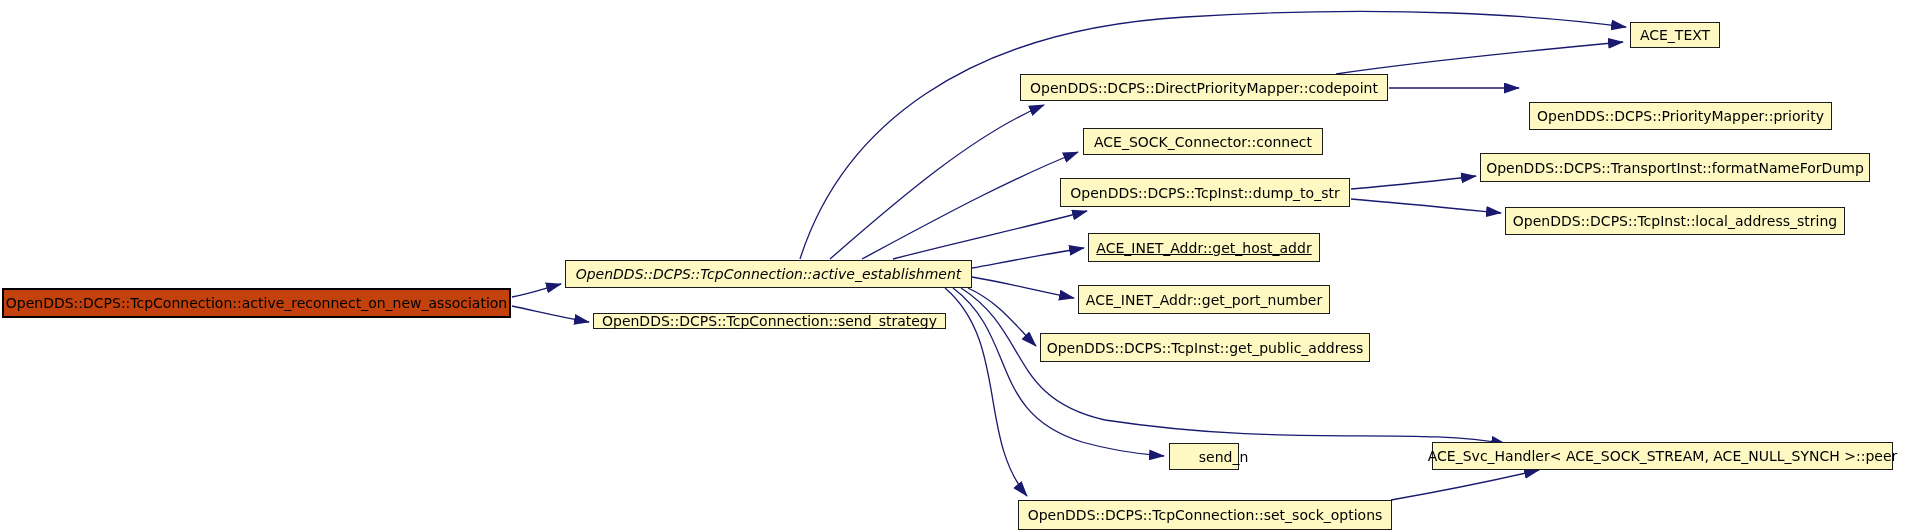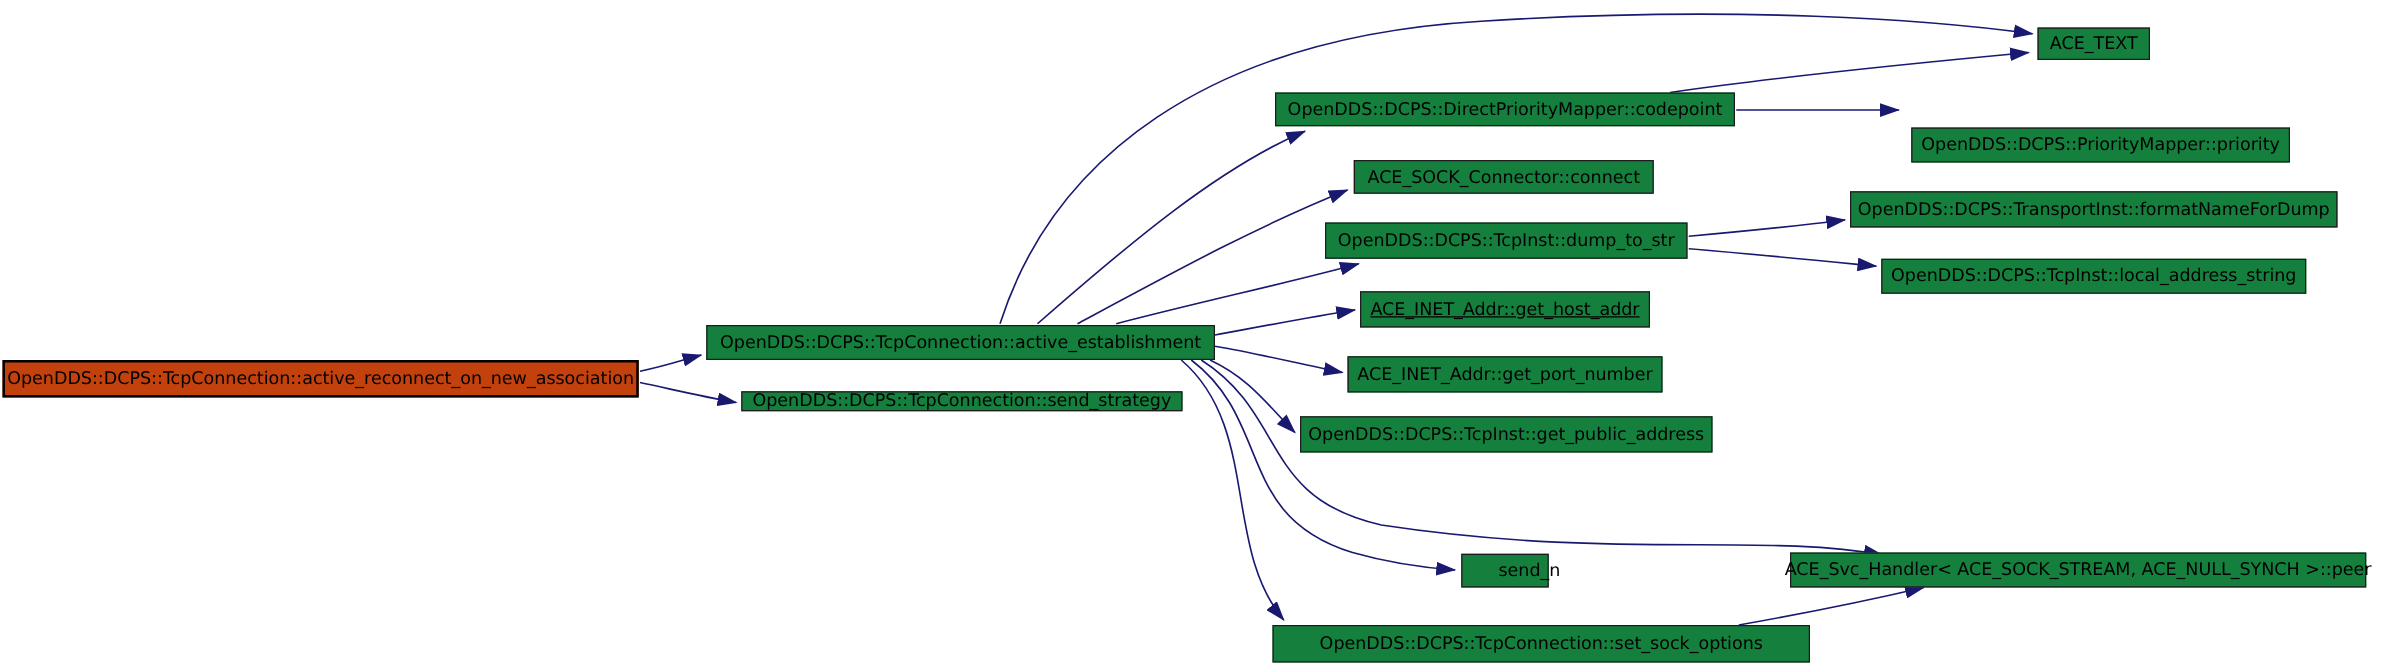--- a/index.html
+++ b/index.html
@@ -1,19 +1,19 @@
 <!DOCTYPE html>
 <html><head>
 <meta charset="utf-8">
 <style>
   html,body{margin:0;padding:0;background:#ffffff;}
   #stage{position:relative;width:1920px;height:531px;background:#ffffff;overflow:hidden;
          font-family:"DejaVu Sans","Liberation Sans",sans-serif;}
   #edges{position:absolute;left:0;top:0;width:1920px;height:531px;}
-  .node{position:absolute;box-sizing:border-box;background:#15803d;border:1.5px solid #1c1c1c;
+  .node{position:absolute;box-sizing:border-box;background:#fef9c3;border:1.5px solid #1c1c1c;
         display:flex;align-items:center;justify-content:center;white-space:nowrap;
         font-size:14px;color:#000000;cursor:pointer;}
   .node.highlight{background:#c2410c;border:2px solid #000000;cursor:default;}
 </style>
 </head>
 <body>
 
 <div id="stage">
   <svg id="edges" width="1920" height="531" viewBox="0 0 1920 531" xmlns="http://www.w3.org/2000/svg">
     <defs>
@@ -36,29 +36,29 @@
         <path d="M 945 288 C 1008 342 978 438 1027 496" fill="none" stroke="#191970" stroke-width="1.3" marker-end="url(#arrow)"></path>
         <path d="M 1336 74 C 1432 60 1548 49 1623 42" fill="none" stroke="#191970" stroke-width="1.3" marker-end="url(#arrow)"></path>
         <path d="M 1389 88 L 1519 88" fill="none" stroke="#191970" stroke-width="1.3" marker-end="url(#arrow)"></path>
         <path d="M 1351 189 C 1396 185 1436 181 1476 176" fill="none" stroke="#191970" stroke-width="1.3" marker-end="url(#arrow)"></path>
         <path d="M 1351 199 C 1400 203 1450 208 1501 213" fill="none" stroke="#191970" stroke-width="1.3" marker-end="url(#arrow)"></path>
         <path d="M 1391 500 C 1442 491 1492 481 1539 470" fill="none" stroke="#191970" stroke-width="1.3" marker-end="url(#arrow)"></path>
       </g>
   </svg>
   <div id="nodes">
       <div class="node highlight" style="left: 2px; top: 288px; width: 509px; height: 30px;">OpenDDS::DCPS::TcpConnection::active_reconnect_on_new_association</div>
-      <div class="node" style="left: 565px; top: 260px; width: 407px; height: 28px;">OpenDDS::DCPS::TcpConnection::active_establishment</div>
+      <div class="node" style="left: 565px; top: 260px; width: 407px; height: 28px; font-style: italic;">OpenDDS::DCPS::TcpConnection::active_establishment</div>
       <div class="node" style="left: 593px; top: 313px; width: 353px; height: 16px;">OpenDDS::DCPS::TcpConnection::send_strategy</div>
       <div class="node" style="left: 1020px; top: 74px; width: 368px; height: 27px;">OpenDDS::DCPS::DirectPriorityMapper::codepoint</div>
       <div class="node" style="left: 1083px; top: 128px; width: 240px; height: 27px; text-align: center;">ACE_SOCK_Connector::connect</div>
       <div class="node" style="left: 1060px; top: 178px; width: 290px; height: 29px;">OpenDDS::DCPS::TcpInst::dump_to_str</div>
       <div class="node" style="left: 1088px; top: 233px; width: 232px; height: 29px; text-decoration: underline;">ACE_INET_Addr::get_host_addr</div>
       <div class="node" style="left: 1078px; top: 285px; width: 252px; height: 29px;">ACE_INET_Addr::get_port_number</div>
       <div class="node" style="left: 1040px; top: 333px; width: 330px; height: 29px;">OpenDDS::DCPS::TcpInst::get_public_address</div>
       <div class="node" style="left: 1169px; top: 443px; width: 70px; height: 27px; padding-left: 39px;">send_n</div>
-      <div class="node" style="left: 1018px; top: 500px; width: 430px; height: 30px;">OpenDDS::DCPS::TcpConnection::set_sock_options</div>
+      <div class="node" style="left: 1018px; top: 500px; width: 374px; height: 30px;">OpenDDS::DCPS::TcpConnection::set_sock_options</div>
       <div class="node" style="left: 1630px; top: 22px; width: 90px; height: 26px;">ACE_TEXT</div>
       <div class="node" style="left: 1529px; top: 74px; width: 303px; height: 28px; margin-top: 28px;">OpenDDS::DCPS::PriorityMapper::priority</div>
       <div class="node" style="left: 1480px; top: 153px; width: 390px; height: 29px;">OpenDDS::DCPS::TransportInst::formatNameForDump</div>
       <div class="node" style="left: 1505px; top: 207px; width: 340px; height: 28px;">OpenDDS::DCPS::TcpInst::local_address_string</div>
       <div class="node" style="left: 1432px; top: 442px; width: 461px; height: 28px;">ACE_Svc_Handler&lt; ACE_SOCK_STREAM, ACE_NULL_SYNCH &gt;::peer</div>
     </div>
 </div>
 
 </body></html>

